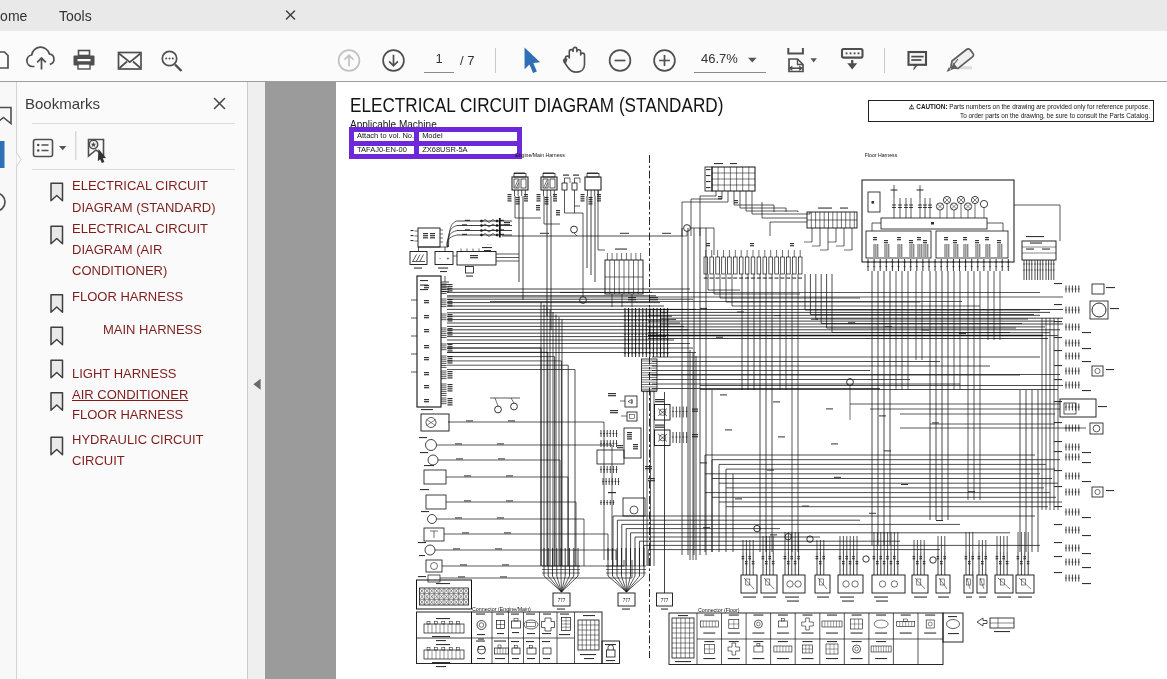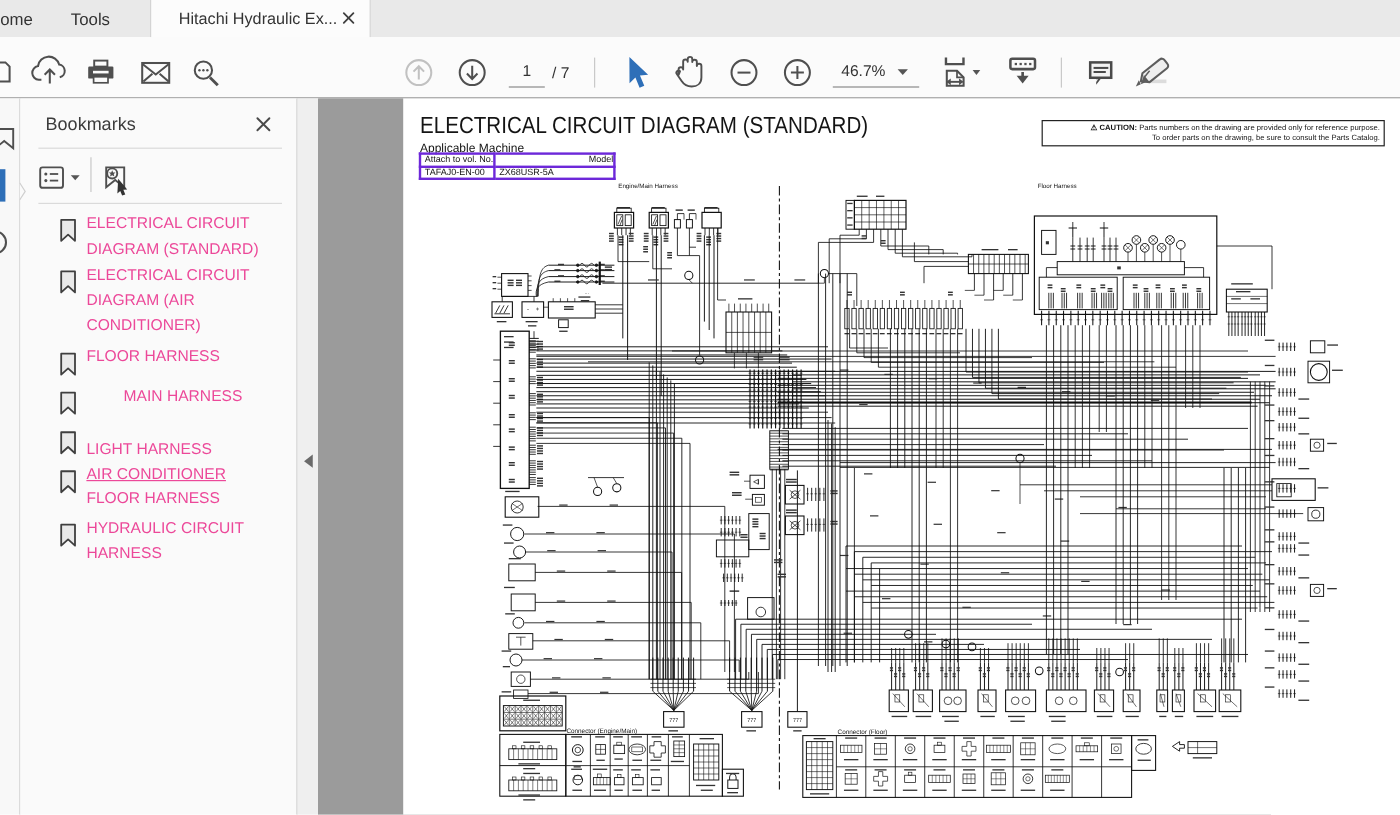--- a/index.html
+++ b/index.html
@@ -15,76 +15,73 @@
 #pagenum{position:absolute;left:424px;top:20px;width:30px;height:21px;border-bottom:1px solid #8a8a8a;
  font-size:13px;color:#333;text-align:center;}
 #pagetot{position:absolute;left:460px;top:22px;font-size:13px;color:#333;}
 #zoomtxt{position:absolute;left:694px;top:20px;width:72px;height:21px;border-bottom:1px solid #8a8a8a;
  font-size:13px;color:#333;}
 .vsep{position:absolute;top:17px;width:1px;height:25px;background:#c9c9c9;}
 #leftrail{left:0;top:82px;width:16px;height:597px;background:#f8f8f8;border-right:1px solid #d4d4d4;}
 #sidebar{left:17px;top:82px;width:230px;height:597px;background:#fafafa;border-right:1px solid #cccccc;}
 #sbtitle{position:absolute;left:35px;top:178px;font-size:15px;color:#3c3c3c;}
 .hline{position:absolute;left:32px;width:203px;height:1px;background:#dadada;}
-.bmtxt{position:absolute;left:72px;font-size:13px;line-height:1;color:#ec4899;white-space:nowrap;}
+.bmtxt{position:absolute;left:72px;font-size:13px;line-height:1;color:#7f1d1d;white-space:nowrap;}
 #cstrip{left:248px;top:82px;width:17.5px;height:597px;background:#efefef;}
 #docarea{left:265px;top:82px;width:902px;height:597px;background:#9b9b9b;}
 #page{left:336px;top:82px;width:831px;height:597px;background:#fff;}
 #dtitle{position:absolute;left:350px;top:94px;font-size:19.5px;color:#141414;
  transform:scaleX(0.88);transform-origin:0 0;white-space:nowrap;}
 #appm{position:absolute;left:350px;top:119px;font-size:10px;color:#141414;}
 #mtable{position:absolute;left:349px;top:127px;border-collapse:collapse;font-size:7.5px;color:#141414;}
-#mtable td{border:2px solid #6d28d9;padding:0 0 0 3px;height:8.5px;white-space:nowrap;line-height:8px;}
+#mtable td{border:5px solid #6d28d9;padding:0 0 0 3px;height:8.5px;white-space:nowrap;line-height:8px;}
 #caution{position:absolute;left:868px;top:100px;width:281px;height:18px;border:1px solid #222;
  font-size:6.4px;color:#141414;text-align:right;line-height:8.6px;padding:2px 3px 0 0;}
 svg{position:absolute;left:0;top:0;}
 </style>
 </head>
 <body>
 <div class="abs" id="tabbar">
   <span class="tabtxt" style="left:-10px;">Home</span>
   <span class="tabtxt" style="left:59px;">Tools</span>
-  <div id="activetab">
-      <span class="ttl">Hitachi Hydraulic Ex...</span>
-    </div>
 </div>
 <div class="abs" id="toolbar">
   <div id="pagenum">1</div>
   <div id="pagetot">/ 7</div>
   <div class="vsep" style="left:495px;"></div>
   <div id="zoomtxt"><span style="margin-left:7px;">46.7%</span></div>
   <div class="vsep" style="left:884px;"></div>
 </div>
 <div class="abs" id="leftrail"></div>
 <div class="abs" id="sidebar"></div>
-<div id="sbtitle" class="abs" style="left:38px;top:95px;">Bookmarks</div>
+<div id="sbtitle" class="abs" style="left:25px;top:95px;">Bookmarks</div>
 <div class="hline" style="top:123px;"></div>
 <div class="hline" style="top:169px;"></div>
 <div class="bmtxt" style="top:179.2px;">ELECTRICAL CIRCUIT</div>
 <div class="bmtxt" style="top:200.6px;">DIAGRAM (STANDARD)</div>
 <div class="bmtxt" style="top:222.0px;">ELECTRICAL CIRCUIT</div>
 <div class="bmtxt" style="top:242.8px;">DIAGRAM (AIR</div>
 <div class="bmtxt" style="top:264.1px;">CONDITIONER)</div>
 <div class="bmtxt" style="top:290.4px;">FLOOR HARNESS</div>
 <div class="bmtxt" style="top:322.8px;margin-left:31px;">MAIN HARNESS</div>
 <div class="bmtxt" style="top:367px;">LIGHT HARNESS</div>
 <div class="bmtxt" style="top:388.2px;text-decoration:underline;">AIR CONDITIONER</div>
 <div class="bmtxt" style="top:408.4px;">FLOOR HARNESS</div>
 <div class="bmtxt" style="top:432.8px;">HYDRAULIC CIRCUIT</div>
-<div class="bmtxt" style="top:453.6px;">HARNESS</div>
+<div class="bmtxt" style="top:453.6px;">CIRCUIT</div>
 <div class="abs" id="cstrip"></div>
 <div class="abs" id="docarea"></div>
 <div class="abs" id="page"></div>
 <div id="dtitle" class="abs">ELECTRICAL CIRCUIT DIAGRAM (STANDARD)</div>
 <div id="appm" class="abs">Applicable Machine</div>
 <table id="mtable" class="abs">
  <tbody>
       <tr>
         <td style="width:57px;">Attach to vol. No.</td>
-        <td style="width:95px;text-align:right;">Model</td>
+        <td style="width:95px;">Model</td>
       </tr>
  <tr>
         <td>TAFAJ0-EN-00</td>
         <td>ZX68USR-5A</td>
       </tr>
 </tbody>
   </table>
 <div id="caution" class="abs"><b>⚠ CAUTION:</b> Parts numbers on the drawing are provided only for reference purpose.<br>To order parts on the drawing, be sure to consult the Parts Catalog.</div>
 <svg id="chrome" width="1167" height="679" viewBox="0 0 1167 679">
  <g fill="none" stroke="#4f4f4f" stroke-width="1.6">

